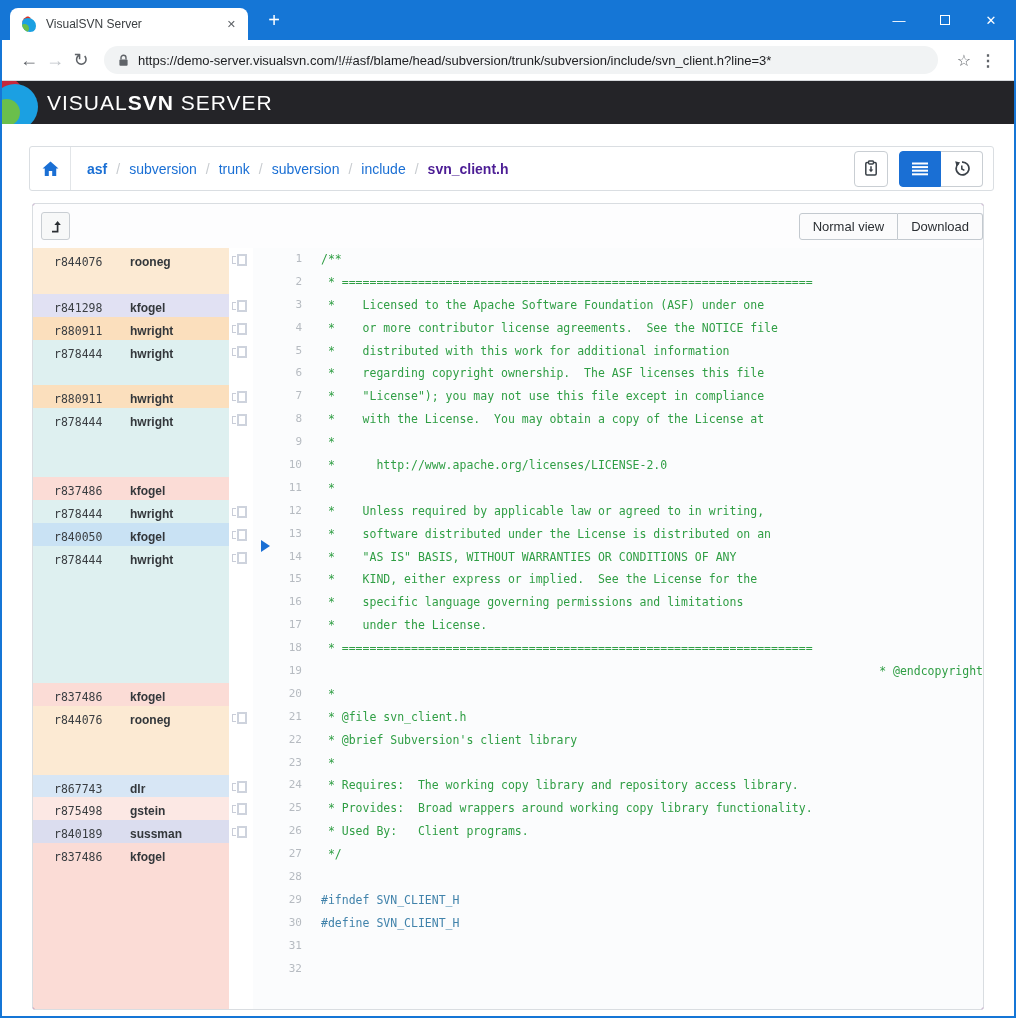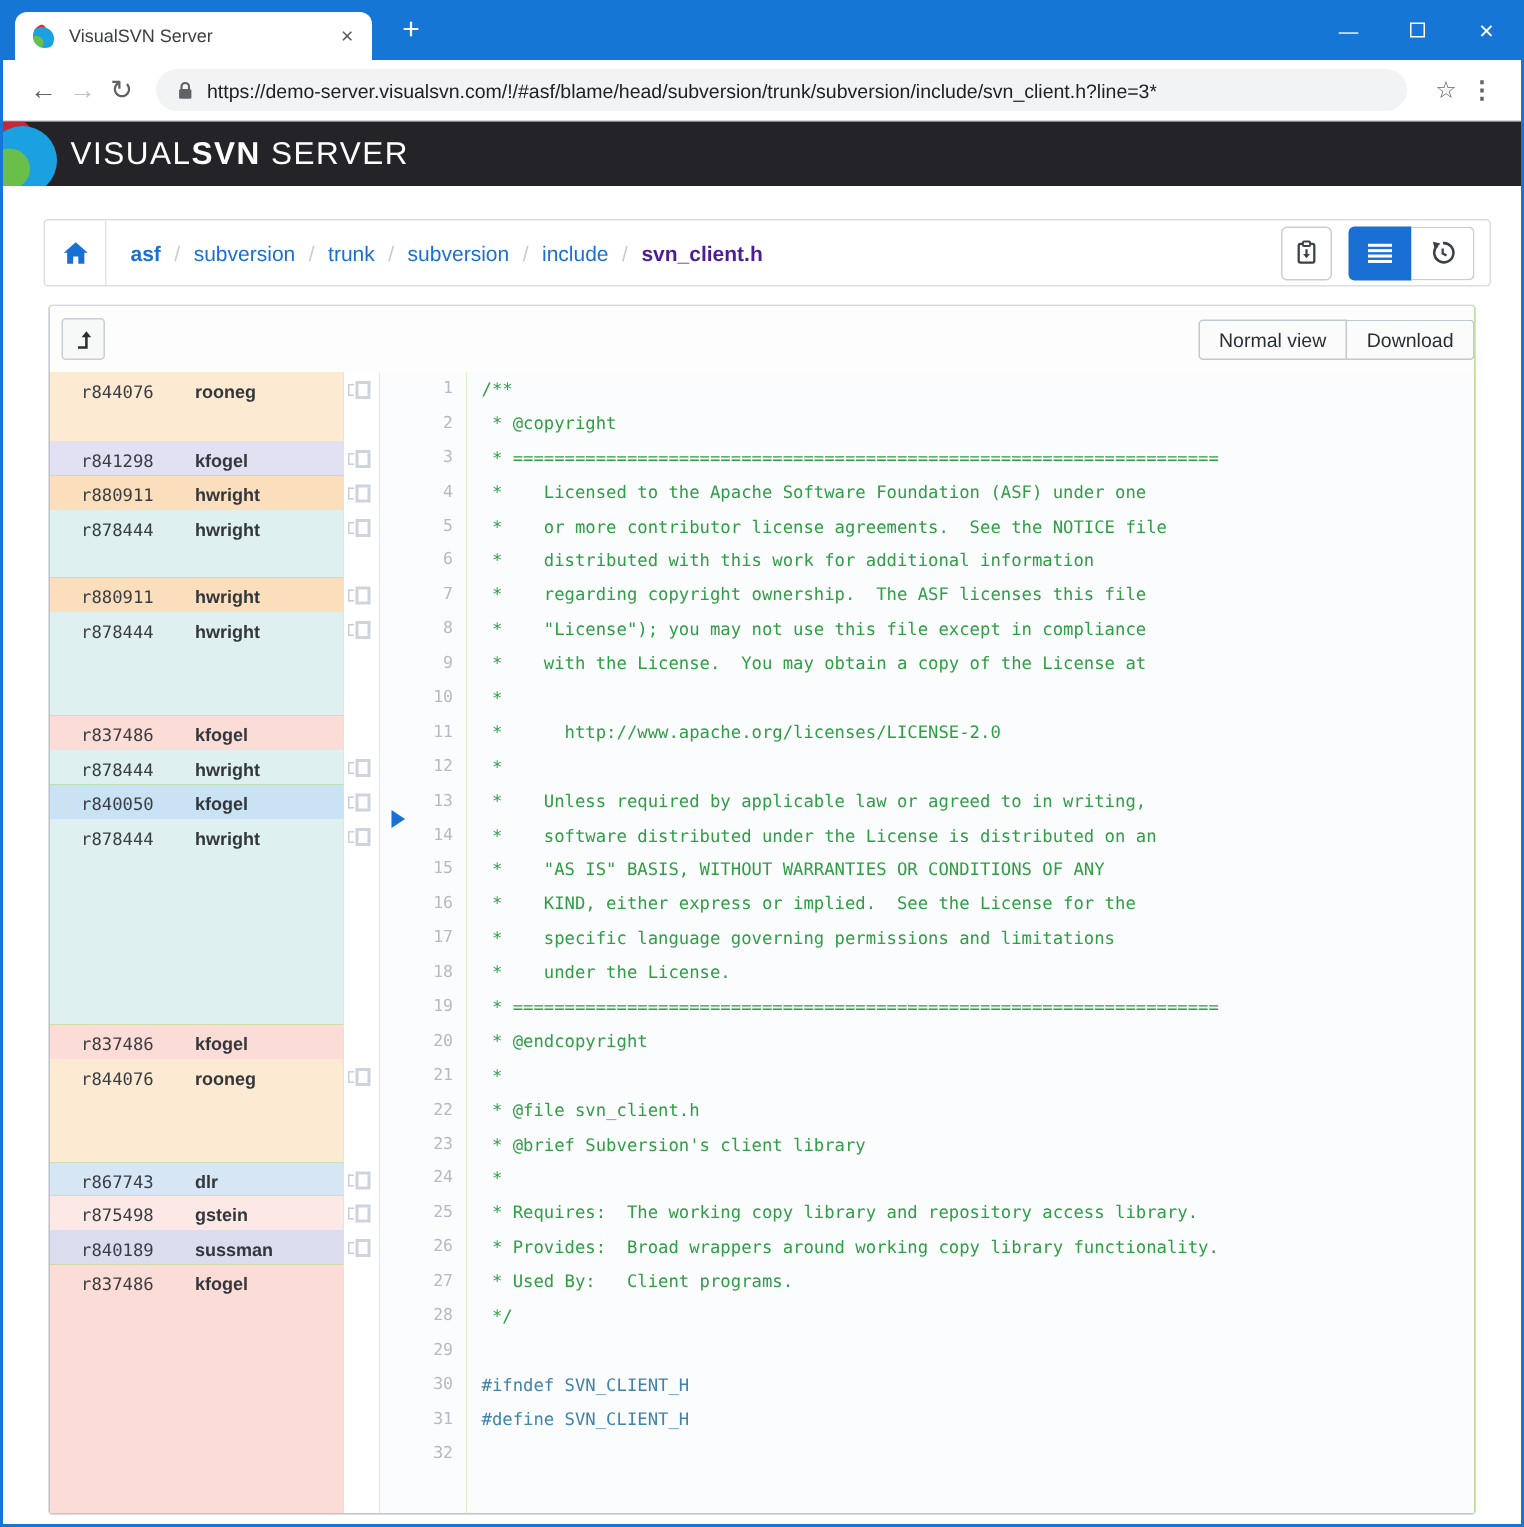--- a/index.html
+++ b/index.html
@@ -42,21 +42,21 @@
   .crumb-sep { color:#c8ccd0; }
   .crumb-cur { color:#4c1d95; font-weight:600; }
   .crumb-actions { display:flex; align-items:center; margin-right:10px; }
   .sq-btn { width:34px; height:36px; border:1px solid #c9ced3; border-radius:4px; background:#fff; display:flex; align-items:center; justify-content:center; cursor:pointer; }
   .btn-group { display:flex; margin-left:11px; }
   .grp-btn { width:42px; height:36px; border:1px solid #c9ced3; background:#f4f5f6; display:flex; align-items:center; justify-content:center; cursor:pointer; }
   .grp-btn.active { background:#1a6fd4; border-color:#1a6fd4; }
   .grp-btn:first-child { border-radius:4px 0 0 4px; }
   .grp-btn:last-child { border-radius:0 4px 4px 0; border-left:none; background:#fff; }
 
-  .panel { margin:12px 30px 0 30px; height:807px; border:1px solid #d9dde1; border-radius:3px; background:#84cc16; overflow:hidden; display:flex; flex-direction:column; }
+  .panel { margin:12px 30px 0 30px; height:807px; border:1px solid #d9dde1; border-radius:3px; background:#701a75; overflow:hidden; display:flex; flex-direction:column; }
   .panel-head { height:44px; display:flex; align-items:center; padding:0 0 0 8px; background:#fdfdfe; }
   .up-btn { width:29px; height:28px; border:1px solid #c9ced3; border-radius:3px; background:#f7f8f8; display:flex; align-items:center; justify-content:center; cursor:pointer; }
   .head-actions { margin-left:auto; display:flex; }
   .txt-btn { height:27px; padding:0 13px; border:1px solid #c3c9cf; background:#fbfbfc; font-size:13px; color:#2b2f33; display:flex; align-items:center; cursor:pointer; font-family:"Liberation Sans",sans-serif; }
   .txt-btn.left { border-radius:3px 0 0 3px; }
   .txt-btn.right { border-radius:0 3px 3px 0; border-left:none; margin-right:0px; }
 
   .panel-body { flex:1; display:flex; overflow:hidden; }
   .blame-col { width:196px; display:flex; flex-direction:column; }
   .blame-block { padding:4px 0 0 21px; white-space:nowrap; overflow:hidden; }
@@ -319,39 +319,38 @@
             <div class="num-cell" style="height: 22.9px; line-height: 22.9px;">28</div>
             <div class="num-cell" style="height: 22.9px; line-height: 22.9px;">29</div>
             <div class="num-cell" style="height: 22.9px; line-height: 22.9px;">30</div>
             <div class="num-cell" style="height: 22.9px; line-height: 22.9px;">31</div>
             <div class="num-cell" style="height: 22.9px; line-height: 22.9px;">32</div>
             <div class="num-cell" style="height: 22.9px; line-height: 22.9px; margin-top: 32px;">33</div>
             <div class="line-marker" style="top: 291.7px;"></div>
           </div>
         <div class="code-col">
             <div class="code-line" style="height: 22.9px; line-height: 22.9px; color: rgb(47, 158, 68);">/**</div>
-            <div class="code-line" style="height: 22.9px; line-height: 22.9px; color: rgb(47, 158, 68);"> * @copyright</div>
             <div class="code-line" style="height: 22.9px; line-height: 22.9px; color: rgb(47, 158, 68);"> * ====================================================================</div>
             <div class="code-line" style="height: 22.9px; line-height: 22.9px; color: rgb(47, 158, 68);"> *    Licensed to the Apache Software Foundation (ASF) under one</div>
             <div class="code-line" style="height: 22.9px; line-height: 22.9px; color: rgb(47, 158, 68);"> *    or more contributor license agreements.  See the NOTICE file</div>
             <div class="code-line" style="height: 22.9px; line-height: 22.9px; color: rgb(47, 158, 68);"> *    distributed with this work for additional information</div>
             <div class="code-line" style="height: 22.9px; line-height: 22.9px; color: rgb(47, 158, 68);"> *    regarding copyright ownership.  The ASF licenses this file</div>
             <div class="code-line" style="height: 22.9px; line-height: 22.9px; color: rgb(47, 158, 68);"> *    "License"); you may not use this file except in compliance</div>
             <div class="code-line" style="height: 22.9px; line-height: 22.9px; color: rgb(47, 158, 68);"> *    with the License.  You may obtain a copy of the License at</div>
             <div class="code-line" style="height: 22.9px; line-height: 22.9px; color: rgb(47, 158, 68);"> *</div>
             <div class="code-line" style="height: 22.9px; line-height: 22.9px; color: rgb(47, 158, 68);"> *      http://www.apache.org/licenses/LICENSE-2.0</div>
             <div class="code-line" style="height: 22.9px; line-height: 22.9px; color: rgb(47, 158, 68);"> *</div>
             <div class="code-line" style="height: 22.9px; line-height: 22.9px; color: rgb(47, 158, 68);"> *    Unless required by applicable law or agreed to in writing,</div>
             <div class="code-line" style="height: 22.9px; line-height: 22.9px; color: rgb(47, 158, 68);"> *    software distributed under the License is distributed on an</div>
             <div class="code-line" style="height: 22.9px; line-height: 22.9px; color: rgb(47, 158, 68);"> *    "AS IS" BASIS, WITHOUT WARRANTIES OR CONDITIONS OF ANY</div>
             <div class="code-line" style="height: 22.9px; line-height: 22.9px; color: rgb(47, 158, 68);"> *    KIND, either express or implied.  See the License for the</div>
             <div class="code-line" style="height: 22.9px; line-height: 22.9px; color: rgb(47, 158, 68);"> *    specific language governing permissions and limitations</div>
             <div class="code-line" style="height: 22.9px; line-height: 22.9px; color: rgb(47, 158, 68);"> *    under the License.</div>
             <div class="code-line" style="height: 22.9px; line-height: 22.9px; color: rgb(47, 158, 68);"> * ====================================================================</div>
-            <div class="code-line" style="height: 22.9px; line-height: 22.9px; color: rgb(47, 158, 68);"> * @endcopyright</div>
+            <div class="code-line" style="height: 22.9px; line-height: 22.9px; color: rgb(47, 158, 68); text-align: right;"> * @endcopyright</div>
             <div class="code-line" style="height: 22.9px; line-height: 22.9px; color: rgb(47, 158, 68);"> *</div>
             <div class="code-line" style="height: 22.9px; line-height: 22.9px; color: rgb(47, 158, 68);"> * @file svn_client.h</div>
             <div class="code-line" style="height: 22.9px; line-height: 22.9px; color: rgb(47, 158, 68);"> * @brief Subversion's client library</div>
             <div class="code-line" style="height: 22.9px; line-height: 22.9px; color: rgb(47, 158, 68);"> *</div>
             <div class="code-line" style="height: 22.9px; line-height: 22.9px; color: rgb(47, 158, 68);"> * Requires:  The working copy library and repository access library.</div>
             <div class="code-line" style="height: 22.9px; line-height: 22.9px; color: rgb(47, 158, 68);"> * Provides:  Broad wrappers around working copy library functionality.</div>
             <div class="code-line" style="height: 22.9px; line-height: 22.9px; color: rgb(47, 158, 68);"> * Used By:   Client programs.</div>
             <div class="code-line" style="height: 22.9px; line-height: 22.9px; color: rgb(47, 158, 68);"> */</div>
             <div class="code-line" style="height: 22.9px; line-height: 22.9px; color: rgb(51, 51, 51);"></div>
             <div class="code-line" style="height: 22.9px; line-height: 22.9px; color: rgb(65, 131, 171);">#ifndef SVN_CLIENT_H</div>

